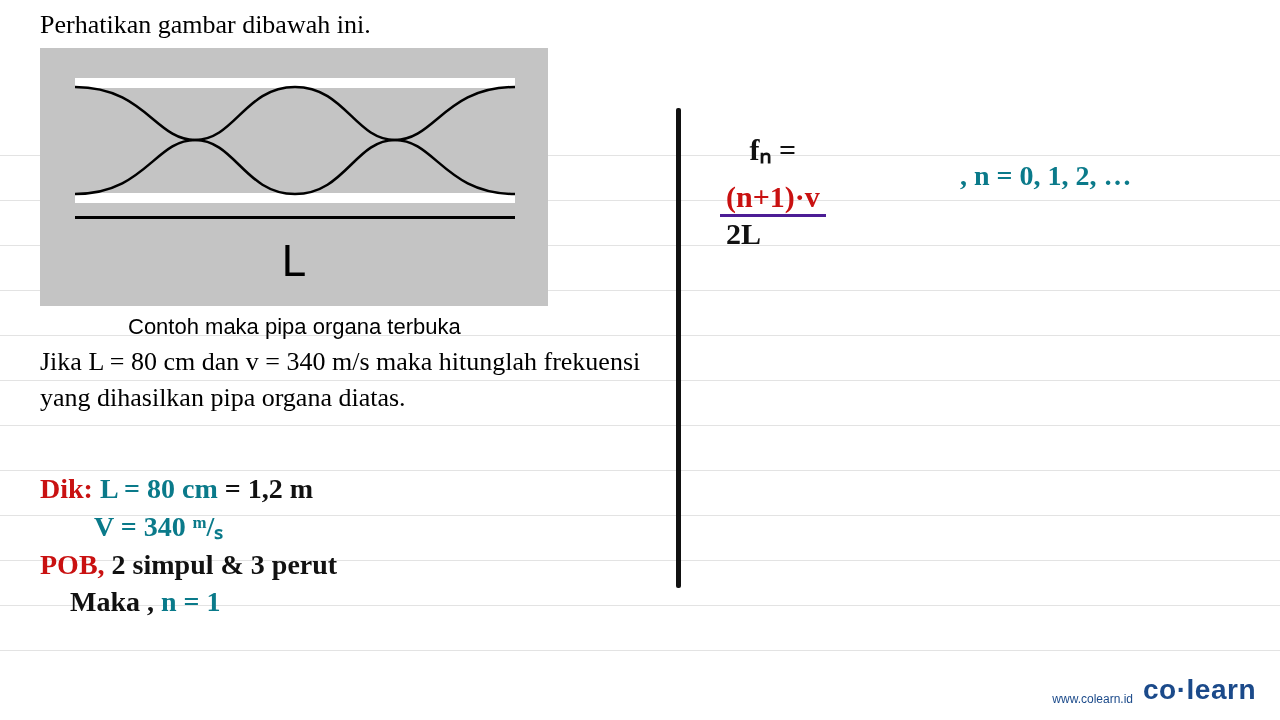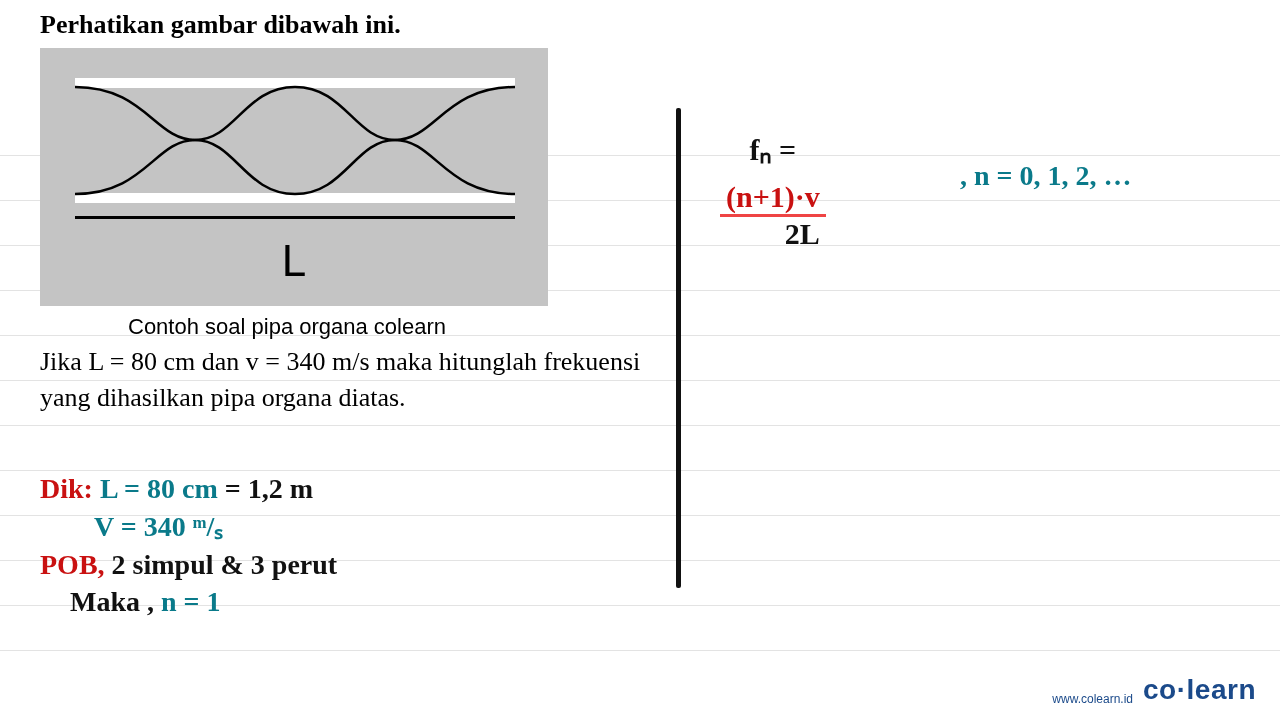--- a/index.html
+++ b/index.html
@@ -23,21 +23,20 @@
     background: #e3e3e3;
   }
   .page-content {
     position: relative;
     padding: 10px 40px;
   }
   .title-line {
     font-size: 26px;
     color: #000;
     margin-bottom: 8px;
-    font-weight: bold;
   }
   .diagram-box {
     width: 508px;
     height: 258px;
     background: #c4c4c4;
     position: relative;
     margin-top: 4px;
   }
   .pipe-svg {
     position: absolute;
@@ -103,26 +102,26 @@
     border-radius: 2px;
   }
   .formula-area {
     position: absolute;
     top: 128px;
     left: 720px;
     font-size: 30px;
   }
   .frac {
     display: inline-block;
-    text-align: right;
+    text-align: left;
     vertical-align: middle;
     position: relative;
   }
   .frac .num { display: block; padding: 0 6px; }
-  .frac .den { display: block; border-top: 3px solid #ef4444; padding: 0 6px; }
+  .frac .den { display: block; border-top: 3px solid #4c1d95; padding: 0 6px; }
   .f-row { display: flex; align-items: center; gap: 11px; flex-direction: column; }
   .nvals {
     position: absolute;
     top: 160px;
     left: 960px;
     font-size: 28px;
     color: #0a7a8a;
   }
   .footer {
     position: absolute;
@@ -162,21 +161,21 @@
     <svg class="pipe-svg" viewBox="0 0 440 125">
       <rect x="0" y="0" width="440" height="10" fill="#fff"></rect>
       <rect x="0" y="115" width="440" height="10" fill="#fff"></rect>
       <path d="M 0 9 C 70 9, 80 62, 120 62 C 160 62, 170 9, 220 9 C 270 9, 280 62, 320 62 C 360 62, 370 9, 440 9" fill="none" stroke="#000" stroke-width="2.5"></path>
       <path d="M 0 116 C 70 116, 80 62, 120 62 C 160 62, 170 116, 220 116 C 270 116, 280 62, 320 62 C 360 62, 370 116, 440 116" fill="none" stroke="#000" stroke-width="2.5"></path>
     </svg>
     <div class="length-line"></div>
     <div class="length-label">L</div>
   </div>
 
-  <div class="caption">Contoh soal pipa organa colearn</div>
+  <div class="caption">Contoh maka pipa organa terbuka</div>
   <div class="problem-text">Jika L = 80 cm dan v = 340 m/s maka hitunglah frekuensi yang dihasilkan pipa organa diatas.</div>
 </div>
 
 <div class="notes-left handwriting">
   <div>
     <span class="red">Dik:</span>
     <span class="teal">L = 80 cm</span>
     <span class="blk">= 1,2 m</span>
   </div>
   <div style="padding-left:54px">

